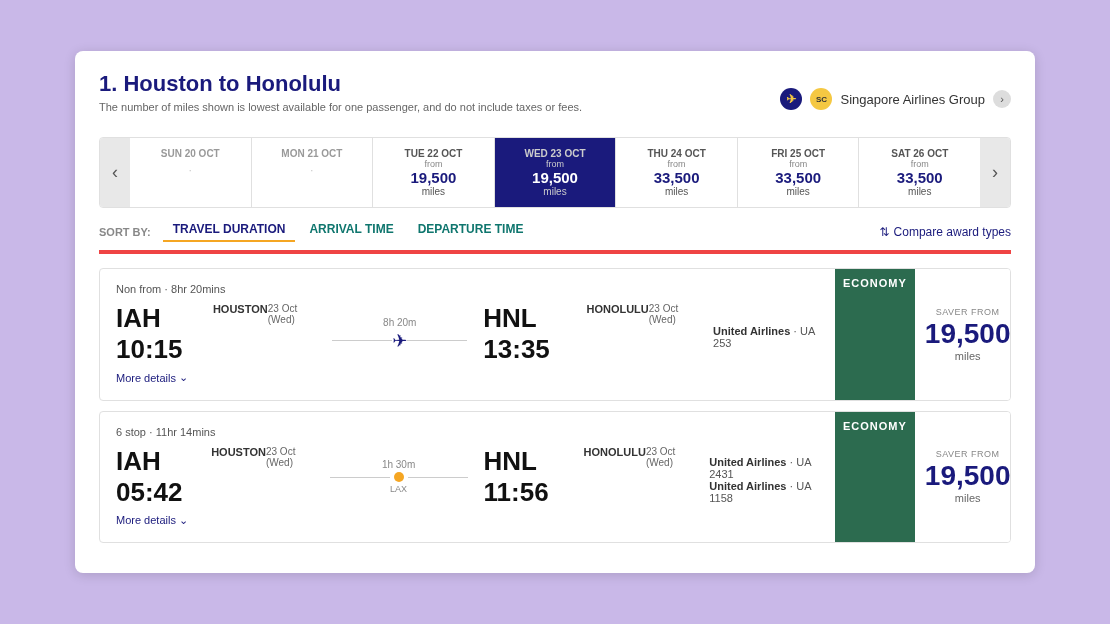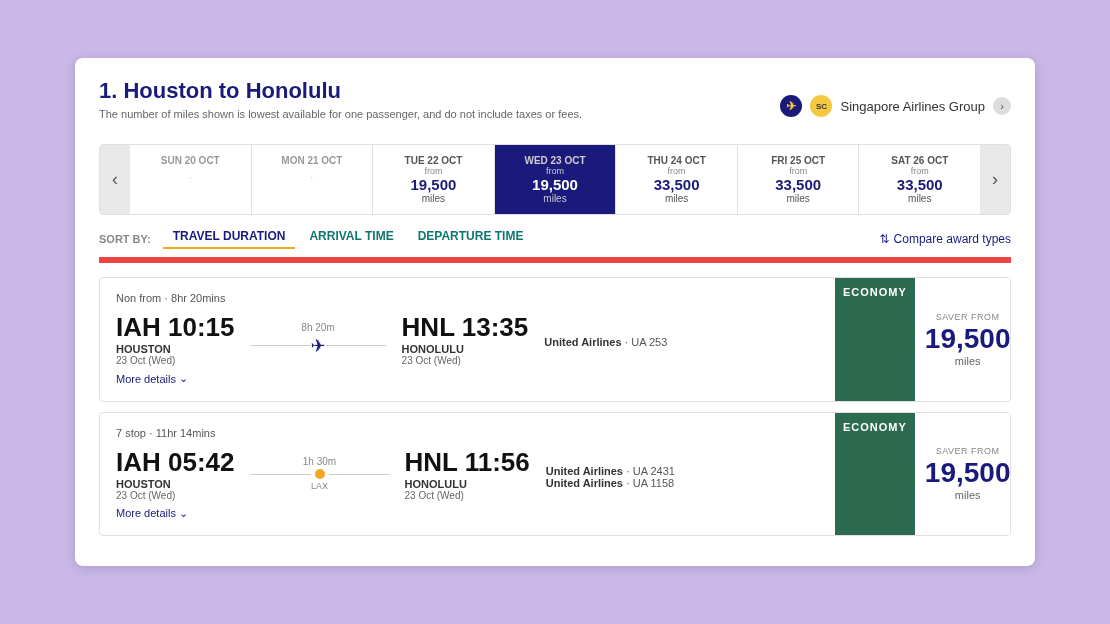--- a/index.html
+++ b/index.html
@@ -124,21 +124,21 @@
     .date-col .miles-label { font-size: 10px; color: #555; }
     .date-col.active .miles-label { color: #ccc; }
     .date-col.dimmed .date-label { color: #999; }
     .date-col.dimmed .date-dot { color: #ccc; }
 
     
     .sort-bar {
       display: flex;
       align-items: center;
       justify-content: space-between;
-      border-bottom: 6px solid #ef4444;
+      border-bottom: 4px solid #ef4444;
       margin-bottom: 14px;
       padding-bottom: 8px;
       gap: 36px;
     }
     .sort-left {
       display: flex;
       align-items: center;
       gap: 4px;
     }
     .sort-label {
@@ -295,21 +295,21 @@
       font-size: 11px;
       color: #666;
     }
     .flight-times-row {
       display: flex;
       align-items: center;
       gap: 16px;
     }
     .depart-block, .arrive-block {
       display: flex;
-      flex-direction: column;
+      flex-direction: row;
     }
   </style>
 </head>
 <body>
 
 <div class="card">
 
   <div class="header-row">
     <div>
       <div class="page-title">1. Houston to Honolulu</div>
@@ -416,21 +416,21 @@
       <div class="economy-body">
         <div class="saver-label">SAVER FROM</div>
         <div class="miles-big">19,500</div>
         <div class="miles-text">miles</div>
       </div>
     </div>
   </div>
 
   <div class="flight-card">
     <div class="flight-main">
-      <div class="flight-tag">7 stop · 11hr 14mins</div>
+      <div class="flight-tag">6 stop · 11hr 14mins</div>
       <div class="flight-times-row">
         <div class="depart-block">
           <div class="depart-time">IAH 05:42</div>
           <div class="airport-label">HOUSTON</div>
           <div class="date-sub">23 Oct (Wed)</div>
         </div>
         <div class="flight-arrow">
           <div class="duration">1h 30m</div>
           <div class="arrow-line">
             <div class="line"></div>

